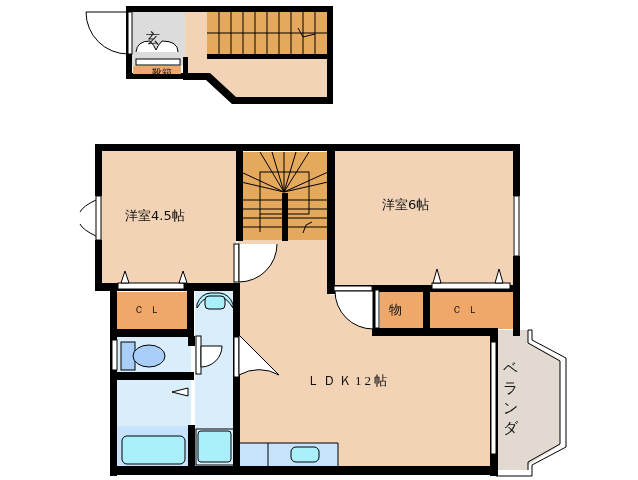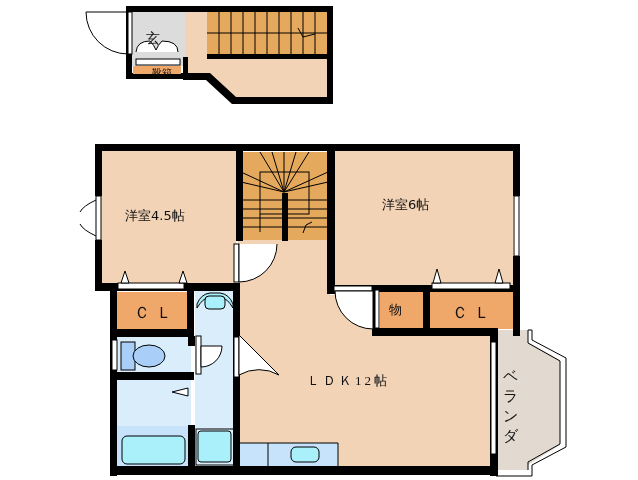--- a/index.html
+++ b/index.html
@@ -1,19 +1,19 @@
 <!DOCTYPE html>
 <html><head>
 <meta charset="utf-8">
 <style>
   html,body{margin:0;padding:0;background:#fff;}
   body{width:638px;height:480px;position:relative;overflow:hidden;font-family:"DejaVu Sans",sans-serif;}
   svg{position:absolute;left:0;top:0;}
   .lbl{position:absolute;color:#111;font-size:13px;white-space:nowrap;font-family:"DejaVu Sans",sans-serif;}
-  .small{font-size:16px;letter-spacing:6px;}
+  .small{font-size:10px;letter-spacing:6px;}
 </style>
 </head>
 <body>
 
 <svg width="638" height="480" viewBox="0 0 638 480">
 
   <g>
 
     <rect x="131" y="10" width="54" height="56" fill="#dcdcdc"></rect>
 
@@ -167,13 +167,13 @@
 </svg>
 
 <div class="lbl" style="left:146px;top:30px;font-size:14px;">玄</div>
 <div class="lbl" style="left:152px;top:66px;font-size:10px;">靴箱</div>
 <div class="lbl" style="left:125px;top:207px;">洋室4.5帖</div>
 <div class="lbl" style="left:382px;top:196px;">洋室6帖</div>
 <div class="lbl small" style="left:134px;top:303px;">ＣＬ</div>
 <div class="lbl" style="left:389px;top:301px;">物</div>
 <div class="lbl small" style="left:452px;top:303px;">ＣＬ</div>
 <div class="lbl" style="left:307px;top:372px;letter-spacing:3px;font-family:Liberation Serif, serif;">ＬＤＫ12帖</div>
-<div class="lbl" style="left:503px;top:358px;width:20px;white-space:normal;line-height:20px;font-size:15px;word-break:break-all;margin-top:8px;">ベランダ</div>
+<div class="lbl" style="left:503px;top:358px;width:20px;white-space:normal;line-height:20px;font-size:15px;word-break:break-all;">ベランダ</div>
 
 </body></html>

